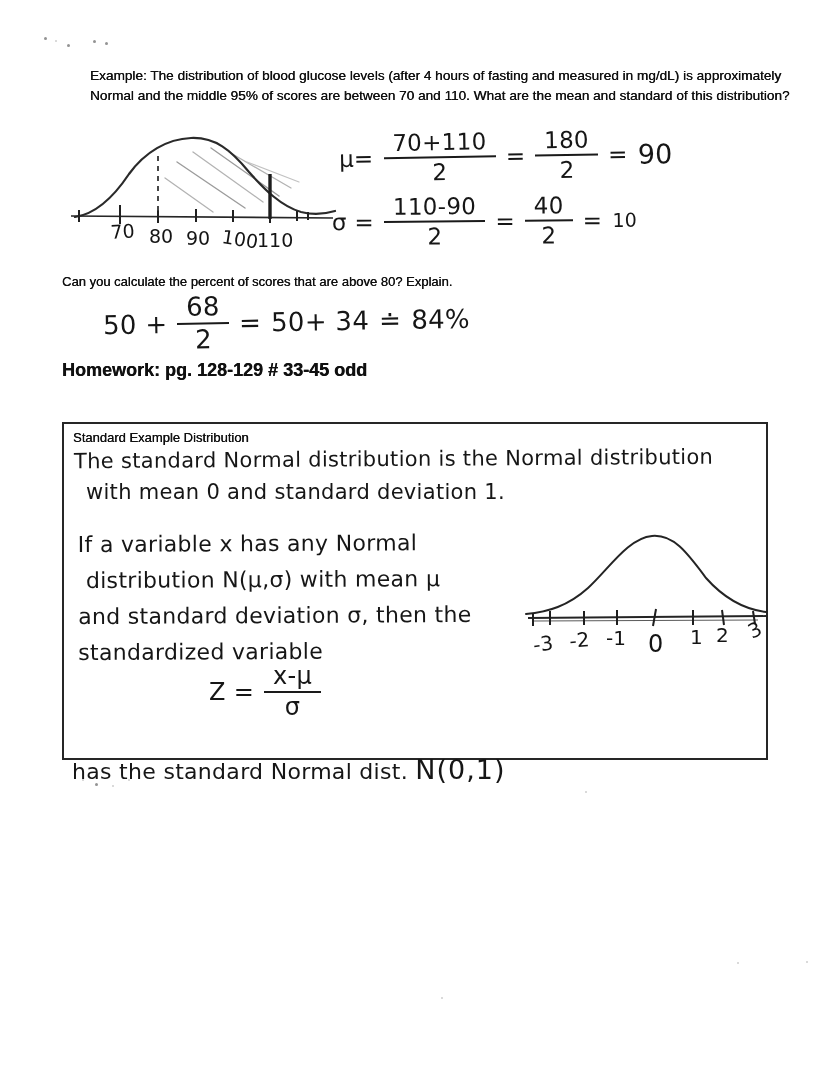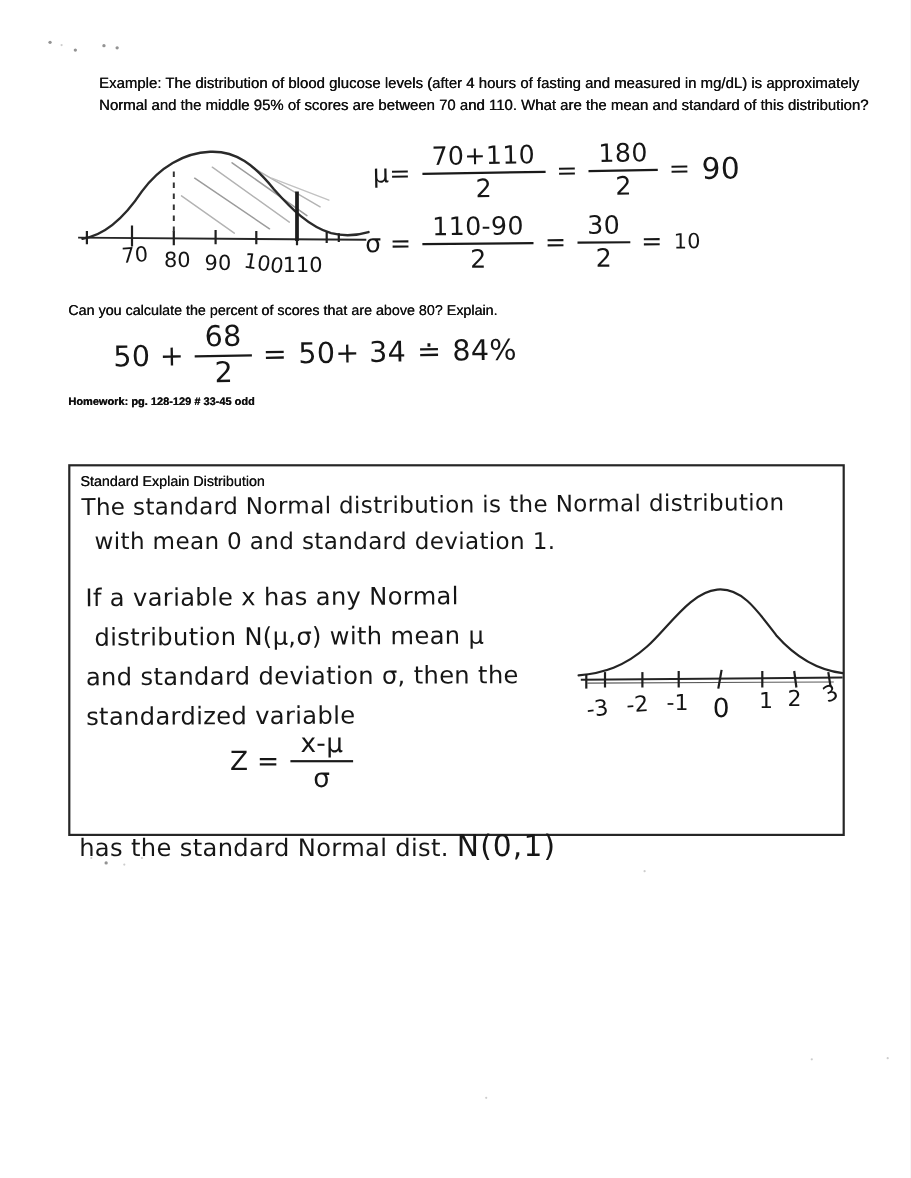--- a/index.html
+++ b/index.html
@@ -16,21 +16,21 @@
     font-family:"DejaVu Sans",sans-serif;color:#161616;
     letter-spacing:0.3px;
   }
   .abs{position:absolute;}
   .speck{position:absolute;width:3px;height:3px;border-radius:50%;
     background:#6f6f6f;opacity:0.75;}
   .speck.f{opacity:0.35;width:2px;height:2px;}
 
   .para{left:62px;top:66px;width:700px;font-size:13.6px;line-height:20px;margin-left:28px;}
   .q2{left:62px;top:274px;width:560px;font-size:13px;}
-  .hwk{left:62px;top:360px;font-size:10px;font-weight:bold;}
+  .hwk{left:62px;top:360px;font-size:18px;font-weight:bold;}
 
   .eq{position:absolute;display:flex;align-items:center;}
   .eq>span{margin:0 5px;}
   .frac{display:inline-flex;flex-direction:column;align-items:center;line-height:1.05;margin:0 5px;}
   .frac .num{border-bottom:2.5px solid #1a1a1a;padding:0 9px 2px;}
   .frac .den{padding-top:2px;}
 
   .eq-mean{left:334px;top:129px;font-size:23px;transform:rotate(-1deg);}
   .eq-sd{left:327px;top:194px;font-size:23px;transform:rotate(-0.5deg);}
   .eq-pct{left:98px;top:292px;font-size:26px;transform:rotate(-1deg);}
@@ -125,21 +125,21 @@
   </div>
 
   <div class="eq eq-sd hw">
     <span>σ =</span>
     <span class="frac">
       <span class="num">110-90</span>
       <span class="den">2</span>
     </span>
     <span>=</span>
     <span class="frac">
-      <span class="num">30</span>
+      <span class="num">40</span>
       <span class="den">2</span>
     </span>
     <span>=</span>
     <span style="font-size:19px;">10</span>
   </div>
 
   <div class="abs q2 printed">Can you calculate the percent of scores that are above 80?  Explain.</div>
 
   <div class="eq eq-pct hw">
     <span>50 +</span>
@@ -149,21 +149,21 @@
     </span>
     <span>=</span>
     <span>50+ 34</span>
     <span>≐</span>
     <span>84%</span>
   </div>
 
   <div class="abs hwk printed">Homework: pg. 128-129 # 33-45 odd</div>
 
   <div class="abs notes-box">
-    <div class="box-title printed">Standard Explain Distribution</div>
+    <div class="box-title printed">Standard Example Distribution</div>
 
     <div class="def-line1 hw">The standard Normal distribution is the Normal distribution</div>
     <div class="def-line2 hw">with mean 0 and standard deviation 1.</div>
 
     <div class="para2 hw">
       <div>If a variable x has any Normal</div>
       <div style="padding-left:8px;">distribution N(μ,σ) with mean μ</div>
       <div>and standard deviation σ, then the</div>
       <div>standardized variable</div>
     </div>

